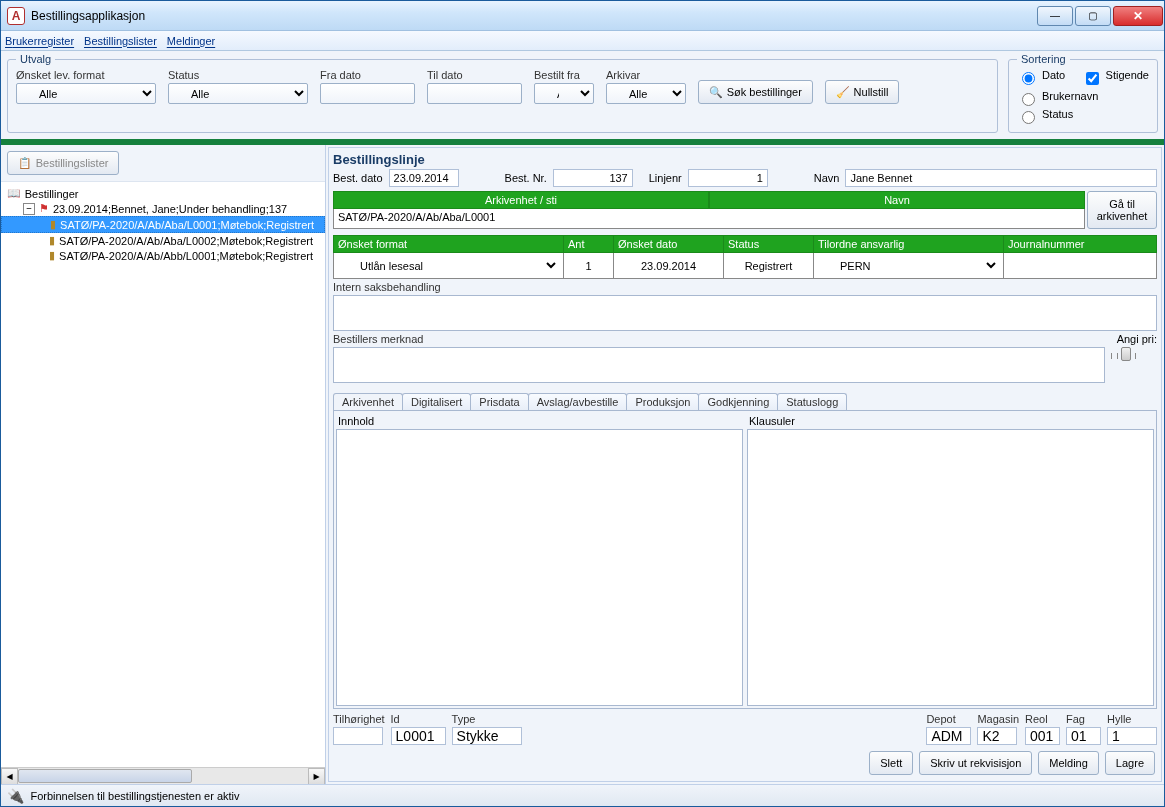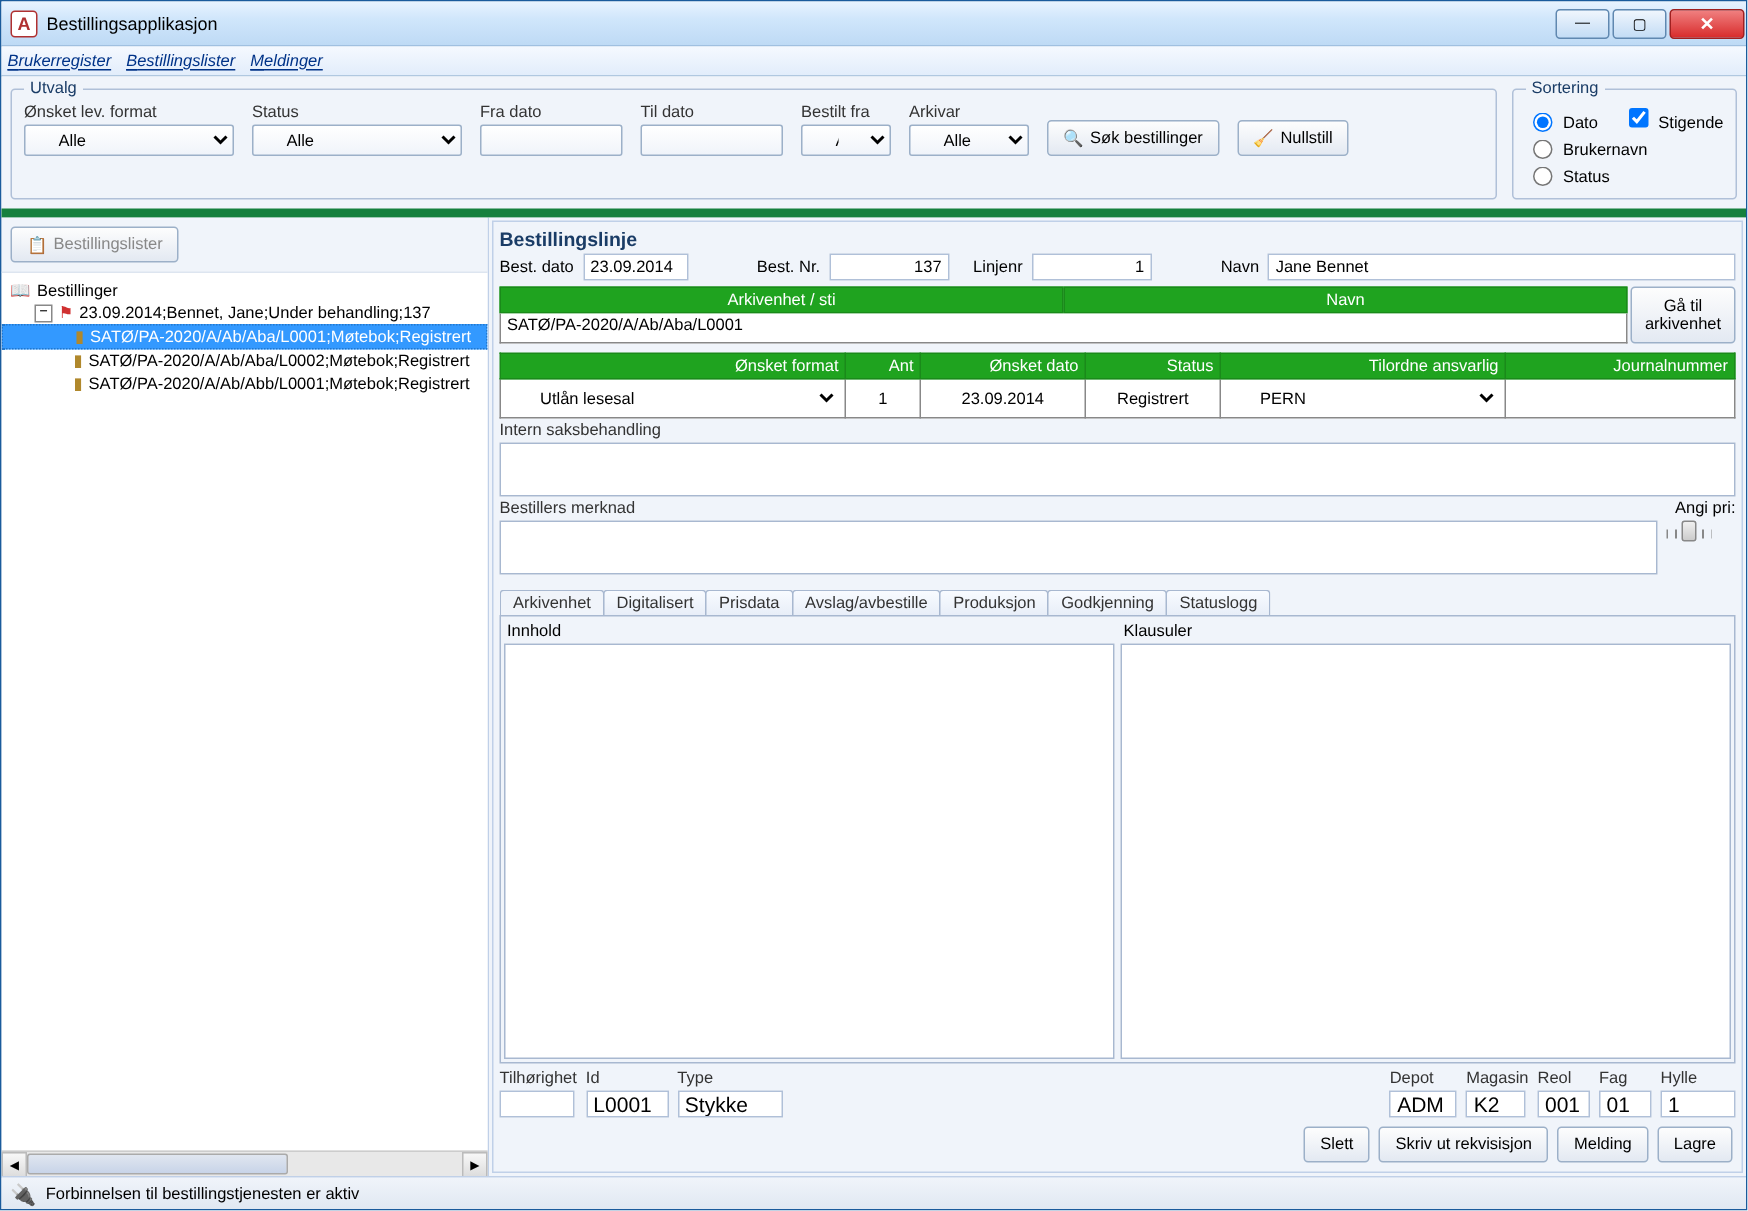--- a/index.html
+++ b/index.html
@@ -5,21 +5,21 @@
   * { box-sizing: border-box; }
   html, body { margin:0; padding:0; height:100%; font-family:"Segoe UI",Tahoma,sans-serif; font-size:11px; }
   body { background:#fff; }
   .window { width:1165px; height:807px; display:flex; flex-direction:column; border:1px solid #1a5b9c; background:#fff; }
   .titlebar { height:30px; background:linear-gradient(#e8f3ff,#d0e6fb 40%,#bedaf5); display:flex; align-items:center; border-bottom:1px solid #a0c0e0; }
   .titlebar .app-icon { width:18px; height:18px; margin:0 6px; background:#fff; border:1px solid #b03030; border-radius:3px; display:flex; align-items:center; justify-content:center; font-weight:bold; color:#b03030; font-size:12px; }
   .titlebar .title { flex:1; font-size:12px; }
   .titlebar .wbtns { display:flex; }
   .wbtn { width:36px; height:20px; margin:0 1px; border:1px solid #6088b0; border-radius:3px; display:flex; align-items:center; justify-content:center; background:linear-gradient(#f0f6fd,#c3dcf5); font-size:10px; cursor:pointer; }
   .wbtn.close { background:linear-gradient(#f08080,#d82c2c); color:#fff; width:50px; border-color:#a02020; font-weight:bold; font-size:12px; }
-  .menubar { height:20px; background:linear-gradient(#f5f9ff,#e2edfb); display:flex; align-items:center; padding:0 4px; border-bottom:1px solid #b0c8e0;font-style:italic; }
+  .menubar { height:20px; background:linear-gradient(#f5f9ff,#e2edfb); display:flex; align-items:center; padding:0 4px; border-bottom:1px solid #b0c8e0; }
   .menuitem { margin-right:10px; color:#003388; text-decoration:underline; text-underline-offset:2px; cursor:pointer; }
   .menuitem::first-letter { text-decoration:underline; }
   .toolbar { background:#f0f4fa; border-bottom:6px solid #15803d; padding:2px 6px 6px; }
   fieldset { border:1px solid #b0c0d8; border-radius:3px; margin:0; padding:4px 8px 8px; }
   legend { padding:0 4px; font-size:11px; color:#1a3c66; }
   .utvalg-row { display:flex; align-items:flex-end; gap:12px; }
   .ucol { display:flex; flex-direction:column; }
   .lbl { font-size:11px; color:#333; margin-bottom:2px; }
   select, input.t { border:1px solid #9cb0c8; border-radius:2px; height:21px; padding:0 18px; background:linear-gradient(#fff,#f0f4fa); font-size:11px; }
   .wide-select { width:140px; }
@@ -44,21 +44,21 @@
   .side-scroll .sarrow { width:17px; height:17px; border:1px solid #bbb; background:linear-gradient(#f8f8f8,#ddd); display:flex; align-items:center; justify-content:center; font-size:8px; }
   .side-scroll .track { flex:1; height:14px; position:relative; }
   .side-scroll .thumb { position:absolute; left:0; width:60%; height:100%; background:linear-gradient(#e0e6f0,#c8d4e8); border:1px solid #aaa; border-radius:2px; }
   .main { flex:1; display:flex; flex-direction:column; overflow:hidden; background:#f0f4fa; padding:2px; }
   .main-inner { display:flex; flex-direction:column; flex:1; background:#f0f4fa; border:1px solid #c0d0e8; padding:4px; overflow:hidden; }
   .sec-title { font-weight:bold; font-size:13px; color:#1a3c66; }
   .inforow { display:flex; align-items:center; gap:6px; margin:2px 0 4px; }
   .inforow input.read { border:1px solid #b0c0d8; height:18px; padding:0 4px; background:#fff; font-size:11px; text-align:right; }
   .inforow .ilbl { font-size:11px; }
   .greentbl { border-collapse:collapse; width:100%; }
-  .greentbl th { background:#1fa31f; color:#fff; font-weight:normal; border:1px solid #1a8a1a; padding:2px 4px; font-size:11px; text-align:right; }
+  .greentbl th { background:#1fa31f; color:#fff; font-weight:normal; border:1px solid #1a8a1a; padding:2px 4px; font-size:11px; text-align:left; }
   .greentbl td { border:1px solid #888; padding:2px 4px; font-size:11px; background:#fff; height:20px; }
   .top-green-row { display:flex; }
   .top-green-row > div { background:#1fa31f; color:#fff; text-align:center; padding:2px 4px; border:1px solid #1a8a1a; font-size:11px; }
   .archive-row { display:flex; }
   .archive-row > div { border:1px solid #888; border-top:none; padding:2px 4px; font-size:11px; background:#fff; height:20px; }
   .ga-til-btn { width:70px; display:flex; align-items:center; justify-content:center; text-align:center; line-height:1.1; }
   .angi { font-size:11px; text-align:right; }
   .slider { width:30px; height:20px; display:flex; align-items:flex-start; justify-content:center; position:relative; }
   .slider .track2 { width:100%; height:6px; background:repeating-linear-gradient(90deg,#888 0 1px,transparent 1px 6px); position:relative; margin-top:8px; }
   .slider .thumb2 { width:10px; height:14px; background:linear-gradient(#f0f0f0,#ccc); border:1px solid #888; border-radius:2px; position:absolute; top:2px; left:50%; transform:translateX(-50%); }
@@ -70,21 +70,21 @@
   .tab-col .colhdr { font-size:11px; padding:2px; }
   .bigwhite { flex:1; background:#fff; border:1px solid #a8b8d0; }
   .bottom-fields { display:flex; gap:6px; margin-top:4px; }
   .bf { display:flex; flex-direction:column; }
   .bf input { height:18px; border:1px solid #b0c0d8; padding:3px 4px; font-size:14px; }
   .btnbar { display:flex; justify-content:flex-end; gap:6px; padding:6px 2px 2px; }
   .statusbar { height:22px; border-top:1px solid #c0d0e8; display:flex; align-items:center; padding:0 6px; background:linear-gradient(#f0f4fa,#e0e8f2); font-size:11px; }
   .plug-icon { color:#555; margin-right:6px; font-size:14px; }
   .textarea-like { background:#fff; border:1px solid #a8b8d0; min-height:36px; padding:2px; }
   .sort-box { display:flex; flex-direction:column; gap:2px; margin-left:auto; }
-  .sort-row { display:flex; align-items:flex-end; gap:4px; }
+  .sort-row { display:flex; align-items:flex-start; gap:4px; }
 </style>
 </head>
 <body>
 
 <div class="window">
 
   <div class="titlebar">
     <div class="app-icon">A</div>
     <div class="title">Bestillingsapplikasjon</div>
     <div class="wbtns">

